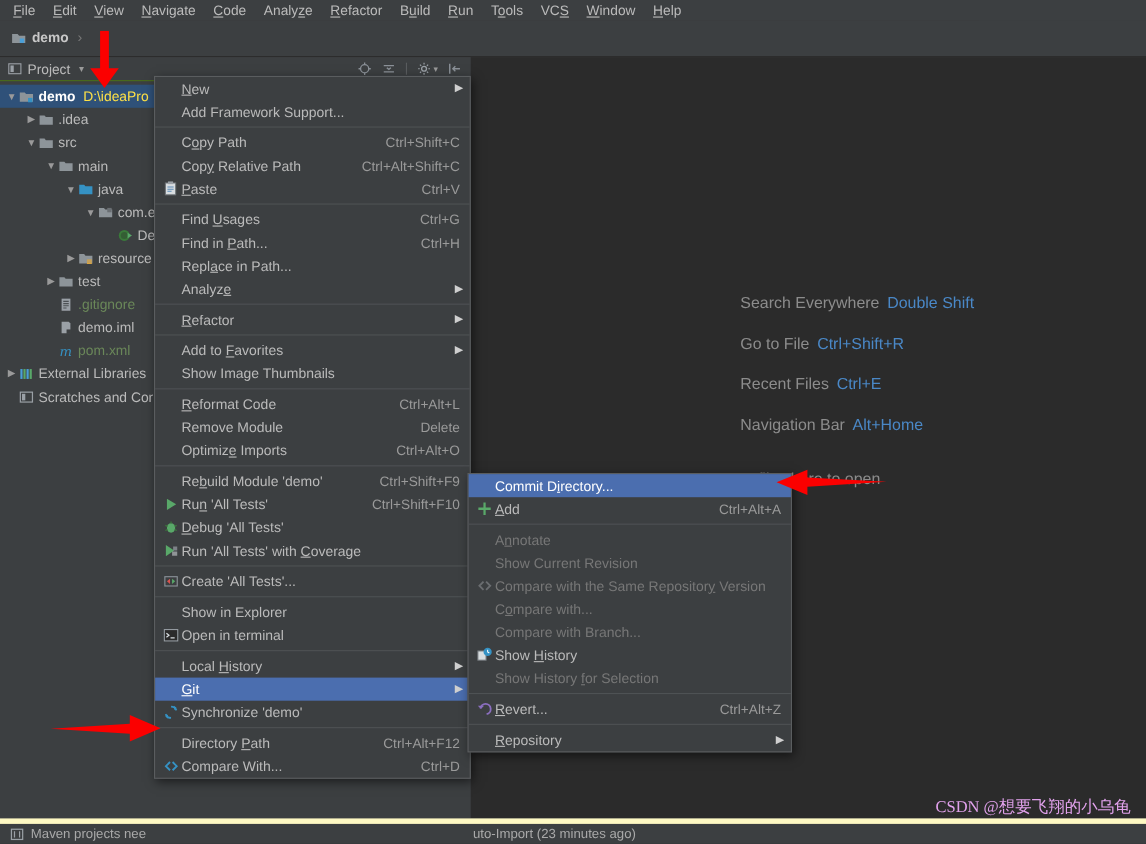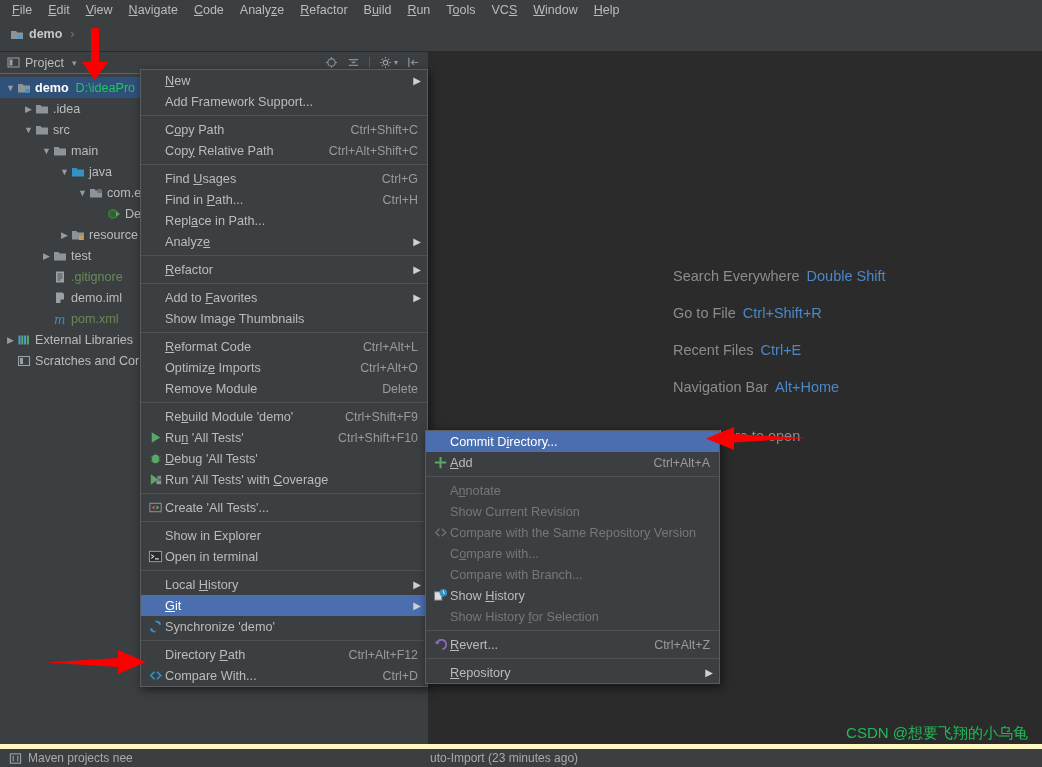--- a/index.html
+++ b/index.html
@@ -26,21 +26,21 @@
   .toolwin-head{position:absolute;left:0;top:52px;width:428px;height:22px;background:#3c3f41;display:flex;align-items:center;box-sizing:border-box;border-bottom:1px solid #4d7c0f;}
   .tw-title{display:flex;align-items:center;gap:5px;padding-left:7px;font-size:12.5px;color:#bbbbbb;}
   .tw-icons{margin-left:auto;display:flex;align-items:center;gap:9px;padding-right:8px;}
 
   .projpane{position:absolute;left:0;top:74px;width:428px;height:670px;background:#3c3f41;overflow:hidden;}
   .tree{padding-top:3px;font-size:12.6px;}
   .trow{height:21px;display:flex;align-items:center;white-space:nowrap;color:#bbbbbb;position:relative;}
   .trow.sel{background:#2f5179;}
   .trow .twisty{width:13px;display:inline-block;text-align:center;font-size:9px;color:#9a9a9a;flex:0 0 13px;}
   .trow .lbl{margin-left:4px;}
-  .trow .path{color:#22c55e;margin-left:7px;font-weight:normal;}
+  .trow .path{color:#fde047;margin-left:7px;font-weight:normal;}
   .trow.bold .lbl{font-weight:bold;color:#ffffff;}
   .green{color:#6a8759;}
 
   
   .editor{position:absolute;left:428px;top:52px;width:614px;height:692px;background:#2b2b2b;}
   .hints{position:absolute;left:673px;top:268px;width:340px;}
   .hintrow{font-size:14.5px;color:#8c8c8c;margin-bottom:21px;white-space:nowrap;}
   .hintrow .key{color:#4a88c7;margin-left:7px;}
   .droprow{position:absolute;left:689px;top:428px;font-size:14.5px;color:#8c8c8c;white-space:nowrap;}
 
@@ -58,21 +58,21 @@
   .mico{width:20px;flex:0 0 20px;display:flex;align-items:center;justify-content:center;}
   .mtext{flex:0 0 auto;}
   .macc{margin-left:auto;padding-right:9px;color:#9a9a9a;font-size:12.4px;}
   .marrow{margin-left:auto;padding-right:6px;color:#cfcfcf;font-size:10px;}
   .msep{height:1px;background:#4e5254;margin:3px 0;}
 
   
   .arrow{position:absolute;z-index:90;pointer-events:none;}
 
   
-  .watermark{position:absolute;right:14px;bottom:24px;font-size:15px;color:#22c55e;opacity:.92;font-family:Liberation Sans, sans-serif;z-index:95;white-space:nowrap;}
+  .watermark{position:absolute;right:14px;bottom:24px;font-size:15px;color:#f0abfc;opacity:.92;font-family:Liberation Serif, serif;z-index:95;white-space:nowrap;}
 </style>
 </head>
 <body>
 
 <div class="root">
 
   <div class="menubar" id="menubar">
       <div class="mi"><span class="mnem">F</span>ile</div>
       <div class="mi"><span class="mnem">E</span>dit</div>
       <div class="mi"><span class="mnem">V</span>iew</div>
@@ -282,20 +282,31 @@
       <div class="mrow">
         <span class="mico"></span>
         <span class="mtext">C<span class="mnem">o</span>py Path</span>
         <span class="macc">Ctrl+Shift+C</span>
       </div>
       <div class="mrow">
         <span class="mico"></span>
         <span class="mtext">Cop<span class="mnem">y</span> Relative Path</span>
         <span class="macc">Ctrl+Alt+Shift+C</span>
       </div>
+      <div class="mrow">
+        <span class="mico">
+          <svg width="15" height="15" viewBox="0 0 16 16">
+            <rect x="2.5" y="2.5" width="10" height="11.5" fill="#d8dde0" stroke="#6f7478"></rect>
+            <rect x="5" y="1" width="5" height="2.6" fill="#9aa0a6"></rect>
+            <path d="M4.5 6.5h6M4.5 8.5h6M4.5 10.5h4" stroke="#5a8ab5" stroke-width="1"></path>
+          </svg>
+        </span>
+        <span class="mtext"><span class="mnem">P</span>aste</span>
+        <span class="macc">Ctrl+V</span>
+      </div>
       <div class="msep"></div>
       <div class="mrow">
         <span class="mico"></span>
         <span class="mtext">Find <span class="mnem">U</span>sages</span>
         <span class="macc">Ctrl+G</span>
       </div>
       <div class="mrow">
         <span class="mico"></span>
         <span class="mtext">Find in <span class="mnem">P</span>ath...</span>
         <span class="macc">Ctrl+H</span>
@@ -326,27 +337,27 @@
         <span class="mtext">Show Image Thumbnails</span>
       </div>
       <div class="msep"></div>
       <div class="mrow">
         <span class="mico"></span>
         <span class="mtext"><span class="mnem">R</span>eformat Code</span>
         <span class="macc">Ctrl+Alt+L</span>
       </div>
       <div class="mrow">
         <span class="mico"></span>
+        <span class="mtext">Remove Module</span>
+        <span class="macc">Delete</span>
+      </div>
+      <div class="mrow">
+        <span class="mico"></span>
         <span class="mtext">Optimiz<span class="mnem">e</span> Imports</span>
         <span class="macc">Ctrl+Alt+O</span>
-      </div>
-      <div class="mrow">
-        <span class="mico"></span>
-        <span class="mtext">Remove Module</span>
-        <span class="macc">Delete</span>
       </div>
       <div class="msep"></div>
       <div class="mrow">
         <span class="mico"></span>
         <span class="mtext">Re<span class="mnem">b</span>uild Module 'demo'</span>
         <span class="macc">Ctrl+Shift+F9</span>
       </div>
       <div class="mrow">
         <span class="mico">
           <svg width="15" height="15" viewBox="0 0 16 16">

